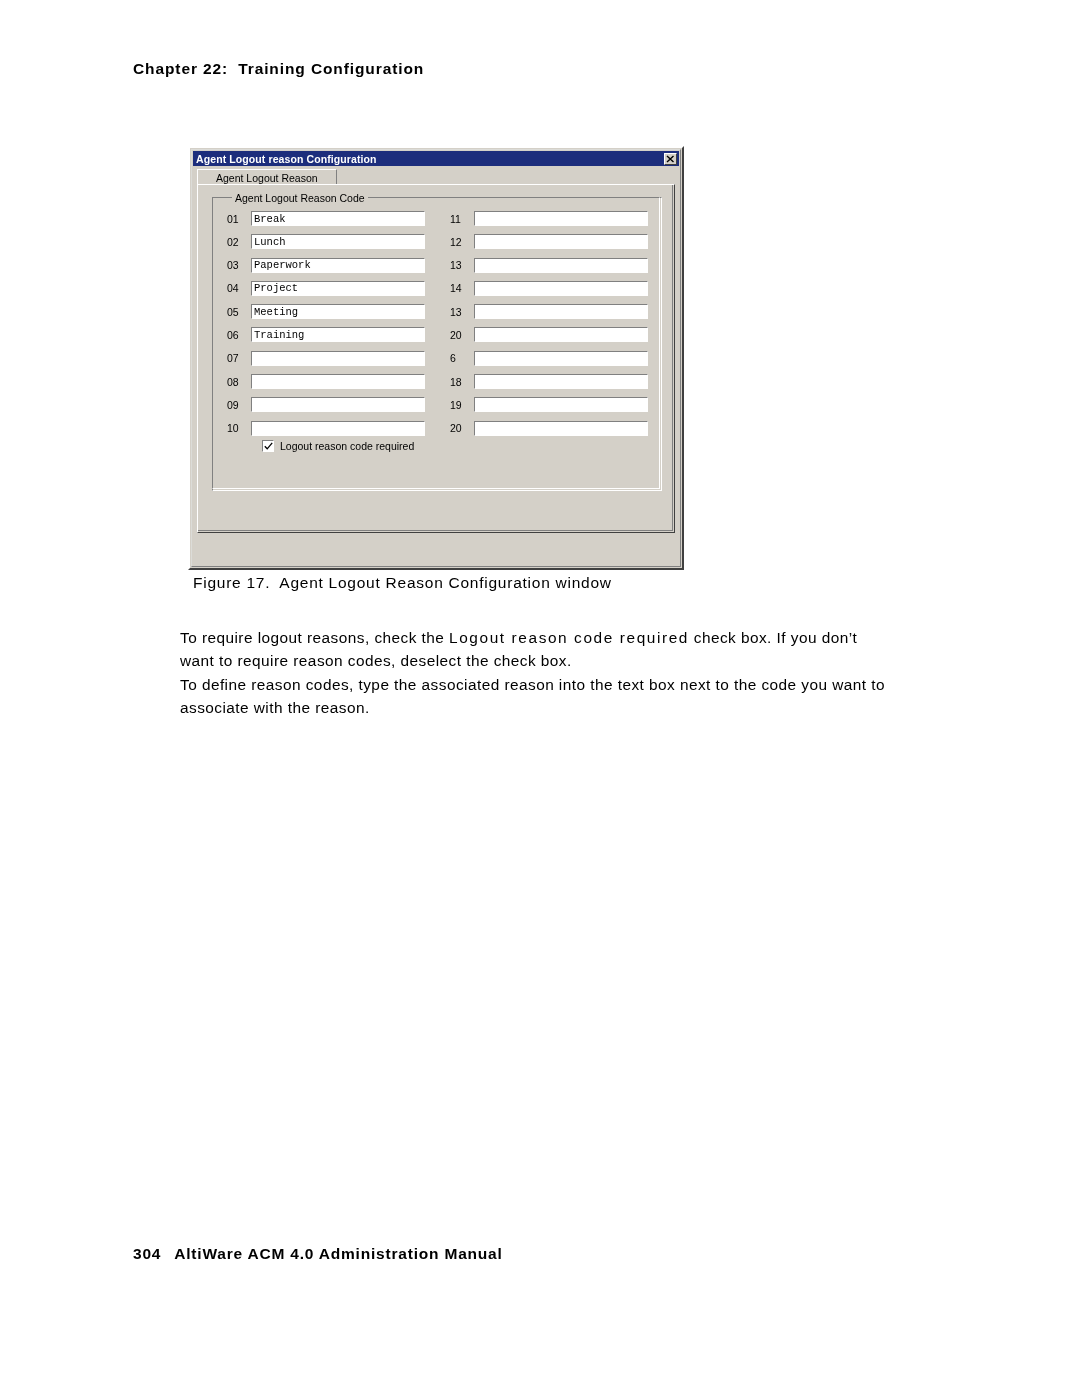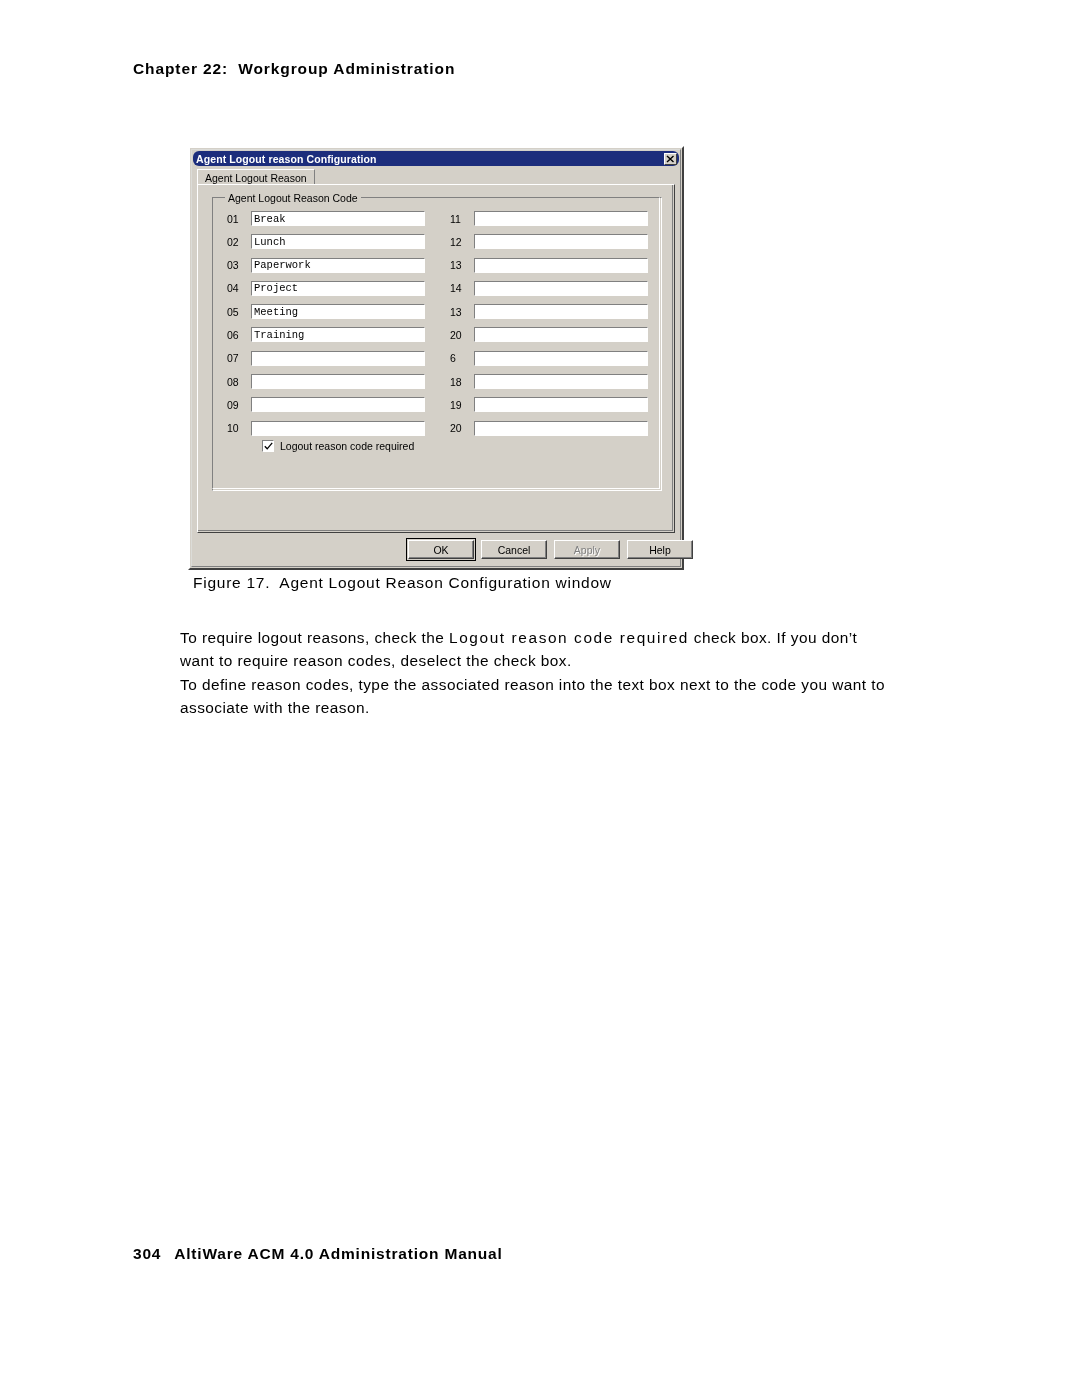--- a/index.html
+++ b/index.html
@@ -90,21 +90,20 @@
   .titlebar {
     position: absolute;
     left: 3px;
     top: 3px;
     width: 486px;
     height: 15px;
     background: #1c2d7c;
     display: flex;
     align-items: center;
     justify-content: space-between;
-    border-radius: 6px;
   }
   .titlebar-text {
     color: #ffffff;
     font-size: 10.5px;
     font-weight: bold;
     padding-left: 3px;
     letter-spacing: 0.1px;
     white-space: nowrap;
   }
   .titlebar-buttons {
@@ -134,21 +133,21 @@
     left: 7px;
     top: 21px;
     width: 478px;
     height: 16px;
   }
   .tab {
     position: absolute;
     left: 0;
     top: 0;
     height: 16px;
-    padding: 0 7px;
+    padding: 0 18px;
     background: #d4d0c8;
     border-top: 1px solid #ffffff;
     border-left: 1px solid #ffffff;
     border-right: 1px solid #808080;
     display: flex;
     align-items: center;
     font-size: 10.5px;
     box-sizing: border-box;
     white-space: nowrap;
     cursor: default;
@@ -192,21 +191,21 @@
     left: -1px; top: -1px;
     width: 100%; height: 100%;
     border: 1px solid #ffffff;
     border-left-color: transparent;
     border-top-color: transparent;
     box-sizing: border-box;
     pointer-events: none;
   }
   .groupbox-title {
     position: absolute;
-    left: 12px;
+    left: 19px;
     top: -6px;
     background: #d4d0c8;
     padding: 0 3px;
     font-size: 10.5px;
     white-space: nowrap;
     z-index: 2;
   }
 
   .code-columns {
     position: absolute;
@@ -321,21 +320,21 @@
   }
   #btn-ok     { left: 218px; }
   #btn-cancel { left: 291px; }
   #btn-apply  { left: 364px; }
   #btn-help   { left: 437px; }
 </style>
 </head>
 <body>
 
 <div class="chapter-header">
-  <span class="ch-label">Chapter 22:</span><span>Workgroup Administration</span>
+  <span class="ch-label">Chapter 22:</span><span>Training Configuration</span>
 </div>
 
 <div class="dialog">
   <div class="dialog-inner-bevel"></div>
 
   <div class="titlebar">
     <span class="titlebar-text">Agent Logout reason Configuration</span>
     <span class="titlebar-buttons">
       <span class="btn-close">
         <svg width="9" height="8" viewBox="0 0 9 8" aria-hidden="true">
@@ -453,26 +452,20 @@
         <span class="checkbox-box">
           <svg width="9" height="9" viewBox="0 0 9 9" aria-hidden="true">
             <path d="M0.8 4.2 L3.2 6.8 L8.2 0.9" stroke="#000000" stroke-width="1.3" fill="none"></path>
           </svg>
         </span>
         <span class="checkbox-label">Logout reason code required</span>
       </div>
     </div>
   </div>
 
-  <div class="button-bar">
-    <button id="btn-ok" class="dlg-button default">OK</button>
-    <button id="btn-cancel" class="dlg-button">Cancel</button>
-    <button id="btn-apply" class="dlg-button disabled">Apply</button>
-    <button id="btn-help" class="dlg-button">Help</button>
-  </div>
 </div>
 
 <div class="figure-caption">
   <span class="fig-num">Figure 17.</span><span>Agent Logout Reason Configuration window</span>
 </div>
 
 <p id="para-1" class="body-para"><span>To require logout reasons, check the </span><span class="emph-spaced">Logout reason code required</span><span> check box. If you don’t want to require reason codes, deselect the check box.</span></p>
 
 <p id="para-2" class="body-para">To define reason codes, type the associated reason into the text box next to the code you want to associate with the reason.</p>
 

